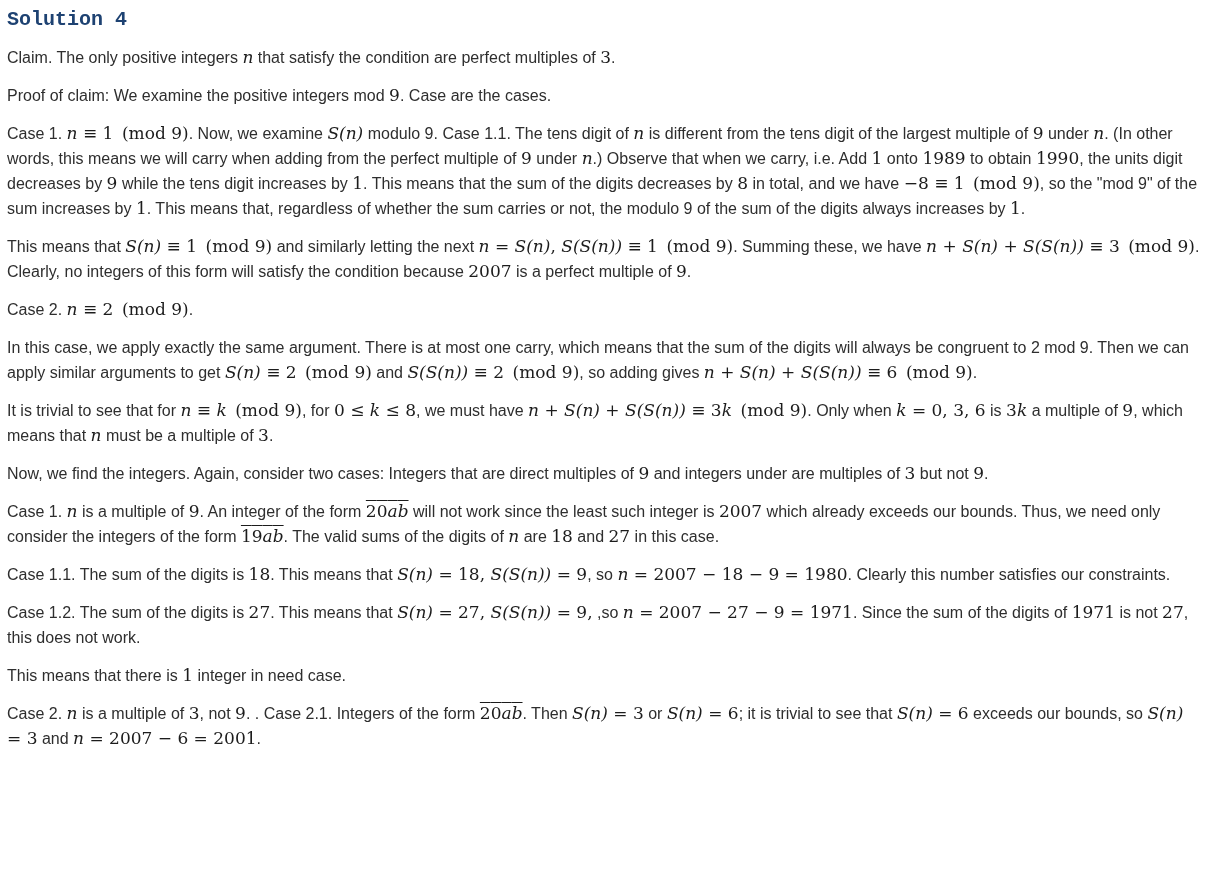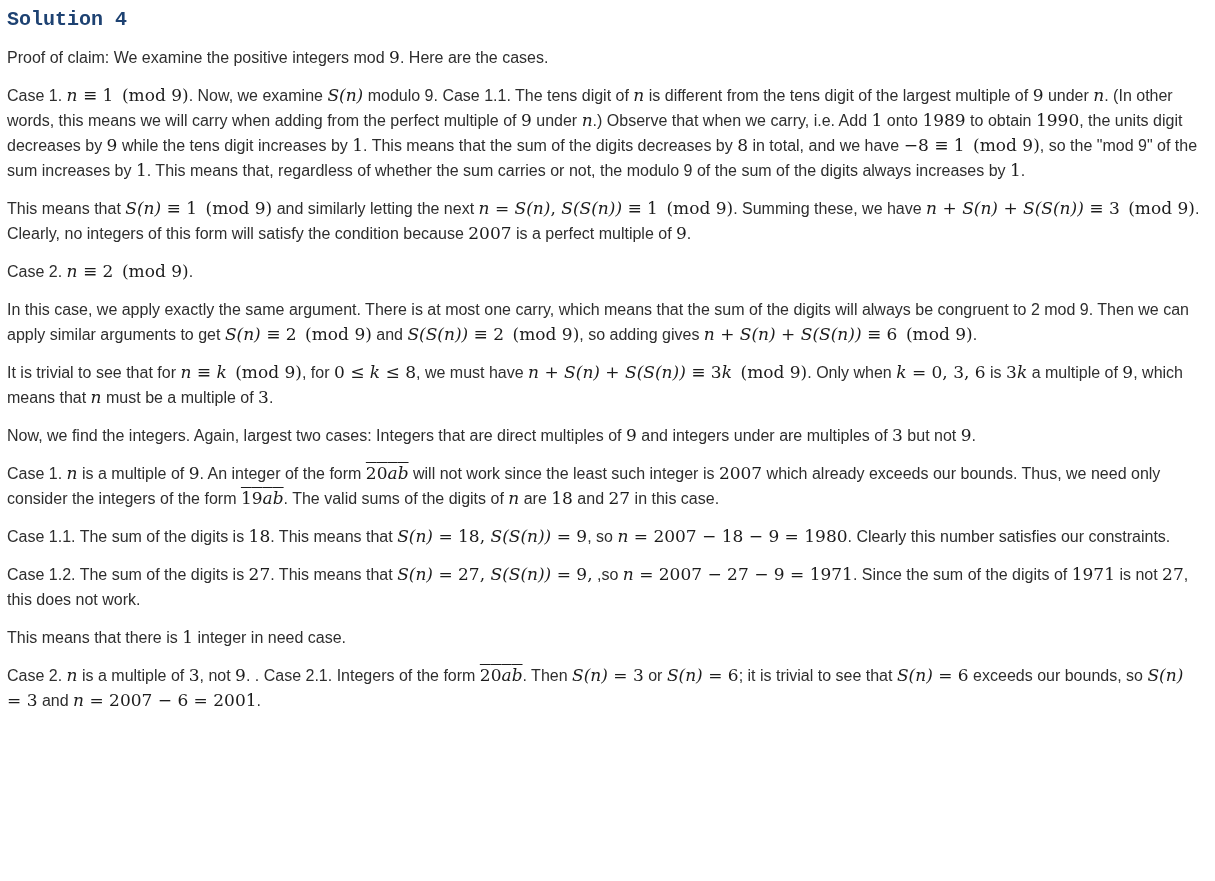--- a/index.html
+++ b/index.html
@@ -45,26 +45,27 @@
   }
   .m-over i { font-style: italic; }
   .m-over span { font-style: normal; }
 </style>
 </head>
 <body style="color: rgb(46, 46, 46); background: rgb(255, 255, 255);">
 
 <div>
   <h2 class="doc-title" style="color: rgb(30, 66, 114);">Solution 4</h2>
   <div>
-      <p class="para"><span class="t-run">Proof of claim: We examine the positive integers mod </span><span class="m-run">9</span><span class="t-run">. Here are the cases.</span></p>
+      <p class="para"><span class="t-run">Claim. The only positive integers </span><span class="m-run m-ital">n</span><span class="t-run"> that satisfy the condition are perfect multiples of </span><span class="m-run">3</span><span class="t-run">.</span></p>
+      <p class="para"><span class="t-run">Proof of claim: We examine the positive integers mod </span><span class="m-run">9</span><span class="t-run">. Case are the cases.</span></p>
       <p class="para"><span class="t-run">Case 1. </span><span class="m-run m-ital">n</span><span class="m-run"> ≡ 1 (mod 9)</span><span class="t-run">. Now, we examine </span><span class="m-run m-ital">S(n)</span><span class="t-run"> modulo 9. Case 1.1. The tens digit of </span><span class="m-run m-ital">n</span><span class="t-run"> is different from the tens digit of the largest multiple of </span><span class="m-run">9</span><span class="t-run"> under </span><span class="m-run m-ital">n</span><span class="t-run">. (In other words, this means we will carry when adding from the perfect multiple of </span><span class="m-run">9</span><span class="t-run"> under </span><span class="m-run m-ital">n</span><span class="t-run">.) Observe that when we carry, i.e. Add </span><span class="m-run">1</span><span class="t-run"> onto </span><span class="m-run">1989</span><span class="t-run"> to obtain </span><span class="m-run">1990</span><span class="t-run">, the units digit decreases by </span><span class="m-run">9</span><span class="t-run"> while the tens digit increases by </span><span class="m-run">1</span><span class="t-run">. This means that the sum of the digits decreases by </span><span class="m-run">8</span><span class="t-run"> in total, and we have </span><span class="m-run">−8 ≡ 1 (mod 9)</span><span class="t-run">, so the "mod 9" of the sum increases by </span><span class="m-run">1</span><span class="t-run">. This means that, regardless of whether the sum carries or not, the modulo 9 of the sum of the digits always increases by </span><span class="m-run">1</span><span class="t-run">.</span></p>
       <p class="para"><span class="t-run">This means that </span><span class="m-run m-ital">S(n)</span><span class="m-run"> ≡ 1 (mod 9)</span><span class="t-run"> and similarly letting the next </span><span class="m-run m-ital">n</span><span class="m-run"> = </span><span class="m-run m-ital">S(n)</span><span class="m-run">, </span><span class="m-run m-ital">S(S(n))</span><span class="m-run"> ≡ 1 (mod 9)</span><span class="t-run">. Summing these, we have </span><span class="m-run m-ital">n</span><span class="m-run"> + </span><span class="m-run m-ital">S(n)</span><span class="m-run"> + </span><span class="m-run m-ital">S(S(n))</span><span class="m-run"> ≡ 3 (mod 9)</span><span class="t-run">. Clearly, no integers of this form will satisfy the condition because </span><span class="m-run">2007</span><span class="t-run"> is a perfect multiple of </span><span class="m-run">9</span><span class="t-run">.</span></p>
       <p class="para"><span class="t-run">Case 2. </span><span class="m-run m-ital">n</span><span class="m-run"> ≡ 2 (mod 9)</span><span class="t-run">.</span></p>
       <p class="para"><span class="t-run">In this case, we apply exactly the same argument. There is at most one carry, which means that the sum of the digits will always be congruent to 2 mod 9. Then we can apply similar arguments to get </span><span class="m-run m-ital">S(n)</span><span class="m-run"> ≡ 2 (mod 9)</span><span class="t-run"> and </span><span class="m-run m-ital">S(S(n))</span><span class="m-run"> ≡ 2 (mod 9)</span><span class="t-run">, so adding gives </span><span class="m-run m-ital">n</span><span class="m-run"> + </span><span class="m-run m-ital">S(n)</span><span class="m-run"> + </span><span class="m-run m-ital">S(S(n))</span><span class="m-run"> ≡ 6 (mod 9)</span><span class="t-run">.</span></p>
       <p class="para"><span class="t-run">It is trivial to see that for </span><span class="m-run m-ital">n</span><span class="m-run"> ≡ </span><span class="m-run m-ital">k</span><span class="m-run"> (mod 9)</span><span class="t-run">, for </span><span class="m-run">0 ≤ </span><span class="m-run m-ital">k</span><span class="m-run"> ≤ 8</span><span class="t-run">, we must have </span><span class="m-run m-ital">n</span><span class="m-run"> + </span><span class="m-run m-ital">S(n)</span><span class="m-run"> + </span><span class="m-run m-ital">S(S(n))</span><span class="m-run"> ≡ 3</span><span class="m-run m-ital">k</span><span class="m-run"> (mod 9)</span><span class="t-run">. Only when </span><span class="m-run m-ital">k</span><span class="m-run"> = 0, 3, 6</span><span class="t-run"> is </span><span class="m-run">3</span><span class="m-run m-ital">k</span><span class="t-run"> a multiple of </span><span class="m-run">9</span><span class="t-run">, which means that </span><span class="m-run m-ital">n</span><span class="t-run"> must be a multiple of </span><span class="m-run">3</span><span class="t-run">.</span></p>
-      <p class="para"><span class="t-run">Now, we find the integers. Again, largest two cases: Integers that are direct multiples of </span><span class="m-run">9</span><span class="t-run"> and integers under are multiples of </span><span class="m-run">3</span><span class="t-run"> but not </span><span class="m-run">9</span><span class="t-run">.</span></p>
+      <p class="para"><span class="t-run">Now, we find the integers. Again, consider two cases: Integers that are direct multiples of </span><span class="m-run">9</span><span class="t-run"> and integers under are multiples of </span><span class="m-run">3</span><span class="t-run"> but not </span><span class="m-run">9</span><span class="t-run">.</span></p>
       <p class="para"><span class="t-run">Case 1. </span><span class="m-run m-ital">n</span><span class="t-run"> is a multiple of </span><span class="m-run">9</span><span class="t-run">. An integer of the form </span><span class="m-run m-over"><span>2</span><span>0</span><i>a</i><i>b</i></span><span class="t-run"> will not work since the least such integer is </span><span class="m-run">2007</span><span class="t-run"> which already exceeds our bounds. Thus, we need only consider the integers of the form </span><span class="m-run m-over"><span>1</span><span>9</span><i>a</i><i>b</i></span><span class="t-run">. The valid sums of the digits of </span><span class="m-run m-ital">n</span><span class="t-run"> are </span><span class="m-run">18</span><span class="t-run"> and </span><span class="m-run">27</span><span class="t-run"> in this case.</span></p>
       <p class="para"><span class="t-run">Case 1.1. The sum of the digits is </span><span class="m-run">18</span><span class="t-run">. This means that </span><span class="m-run m-ital">S(n)</span><span class="m-run"> = 18, </span><span class="m-run m-ital">S(S(n))</span><span class="m-run"> = 9</span><span class="t-run">, so </span><span class="m-run m-ital">n</span><span class="m-run"> = 2007 − 18 − 9 = 1980</span><span class="t-run">. Clearly this number satisfies our constraints.</span></p>
       <p class="para"><span class="t-run">Case 1.2. The sum of the digits is </span><span class="m-run">27</span><span class="t-run">. This means that </span><span class="m-run m-ital">S(n)</span><span class="m-run"> = 27, </span><span class="m-run m-ital">S(S(n))</span><span class="m-run"> = 9,</span><span class="t-run"> ,so </span><span class="m-run m-ital">n</span><span class="m-run"> = 2007 − 27 − 9 = 1971</span><span class="t-run">. Since the sum of the digits of </span><span class="m-run">1971</span><span class="t-run"> is not </span><span class="m-run">27</span><span class="t-run">, this does not work.</span></p>
       <p class="para"><span class="t-run">This means that there is </span><span class="m-run">1</span><span class="t-run"> integer in need case.</span></p>
       <p class="para"><span class="t-run">Case 2. </span><span class="m-run m-ital">n</span><span class="t-run"> is a multiple of </span><span class="m-run">3</span><span class="t-run">, not </span><span class="m-run">9</span><span class="t-run">. . Case 2.1. Integers of the form </span><span class="m-run m-over"><span>2</span><span>0</span><i>a</i><i>b</i></span><span class="t-run">. Then </span><span class="m-run m-ital">S(n)</span><span class="m-run"> = 3</span><span class="t-run"> or </span><span class="m-run m-ital">S(n)</span><span class="m-run"> = 6</span><span class="t-run">; it is trivial to see that </span><span class="m-run m-ital">S(n)</span><span class="m-run"> = 6</span><span class="t-run"> exceeds our bounds, so </span><span class="m-run m-ital">S(n)</span><span class="m-run"> = 3</span><span class="t-run"> and </span><span class="m-run m-ital">n</span><span class="m-run"> = 2007 − 6 = 2001</span><span class="t-run">.</span></p>
     </div>
 </div>
 
 </body></html>

